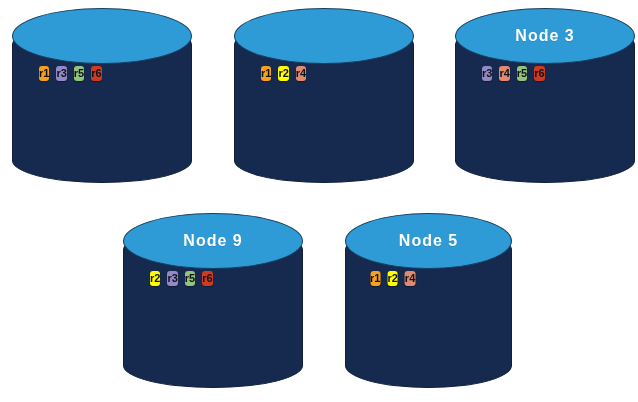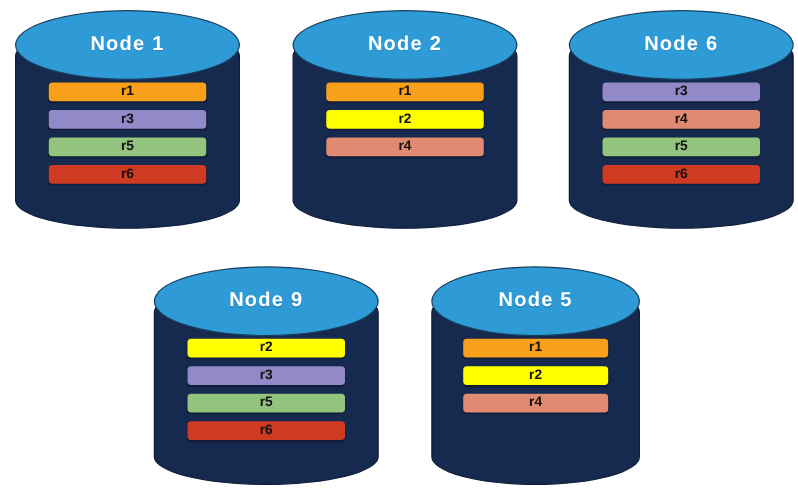--- a/index.html
+++ b/index.html
@@ -58,21 +58,21 @@
     white-space:nowrap;
   }
   
   .replicas{
     position:absolute;
     z-index:4;
     left:50%;
     transform:translateX(-50%);
     width:70%;
     display:flex;
-    flex-direction:column;
+    flex-direction:row;
     gap:7px;
   }
   .replica{
     height:15px;
     border-radius:3px;
     display:flex;
     align-items:center;
     justify-content:center;
     font-size:11px;
     font-weight:bold;
@@ -83,46 +83,44 @@
   }
 </style>
 </head>
 <body style="background: rgb(255, 255, 255);">
 
 <div id="stage">
     <div class="node" style="left: 12px; top: 8px; width: 180px; height: 175px;">
       <div class="cyl">
         <div class="cyl-body" style="background: rgb(22, 41, 78); border-color: rgb(16, 31, 60);"></div>
         <div class="cyl-top" style="background: rgb(46, 155, 214);"></div>
-        <div class="cyl-label" style="color: rgb(255, 255, 255);">Node  1</div>
       </div>
       <div class="replicas" style="top: 58px;">
         <div class="replica" style="background: rgb(249, 160, 27); color: rgb(17, 17, 17);">r1</div>
         <div class="replica" style="background: rgb(146, 137, 200); color: rgb(17, 17, 17);">r3</div>
         <div class="replica" style="background: rgb(146, 196, 125); color: rgb(17, 17, 17);">r5</div>
         <div class="replica" style="background: rgb(206, 59, 34); color: rgb(17, 17, 17);">r6</div>
       </div>
     </div>
     <div class="node" style="left: 234px; top: 8px; width: 180px; height: 175px;">
       <div class="cyl">
         <div class="cyl-body" style="background: rgb(22, 41, 78); border-color: rgb(16, 31, 60);"></div>
         <div class="cyl-top" style="background: rgb(46, 155, 214);"></div>
-        <div class="cyl-label" style="color: rgb(255, 255, 255);">Node  2</div>
       </div>
       <div class="replicas" style="top: 58px;">
         <div class="replica" style="background: rgb(249, 160, 27); color: rgb(17, 17, 17);">r1</div>
         <div class="replica" style="background: rgb(255, 255, 0); color: rgb(17, 17, 17);">r2</div>
         <div class="replica" style="background: rgb(224, 138, 114); color: rgb(17, 17, 17);">r4</div>
       </div>
     </div>
     <div class="node" style="left: 455px; top: 8px; width: 180px; height: 175px;">
       <div class="cyl">
         <div class="cyl-body" style="background: rgb(22, 41, 78); border-color: rgb(16, 31, 60);"></div>
         <div class="cyl-top" style="background: rgb(46, 155, 214);"></div>
-        <div class="cyl-label" style="color: rgb(255, 255, 255);">Node  6</div>
+        <div class="cyl-label" style="color: rgb(255, 255, 255);">Node  3</div>
       </div>
       <div class="replicas" style="top: 58px;">
         <div class="replica" style="background: rgb(146, 137, 200); color: rgb(17, 17, 17);">r3</div>
         <div class="replica" style="background: rgb(224, 138, 114); color: rgb(17, 17, 17);">r4</div>
         <div class="replica" style="background: rgb(146, 196, 125); color: rgb(17, 17, 17);">r5</div>
         <div class="replica" style="background: rgb(206, 59, 34); color: rgb(17, 17, 17);">r6</div>
       </div>
     </div>
     <div class="node" style="left: 123px; top: 213px; width: 180px; height: 175px;">
       <div class="cyl">

